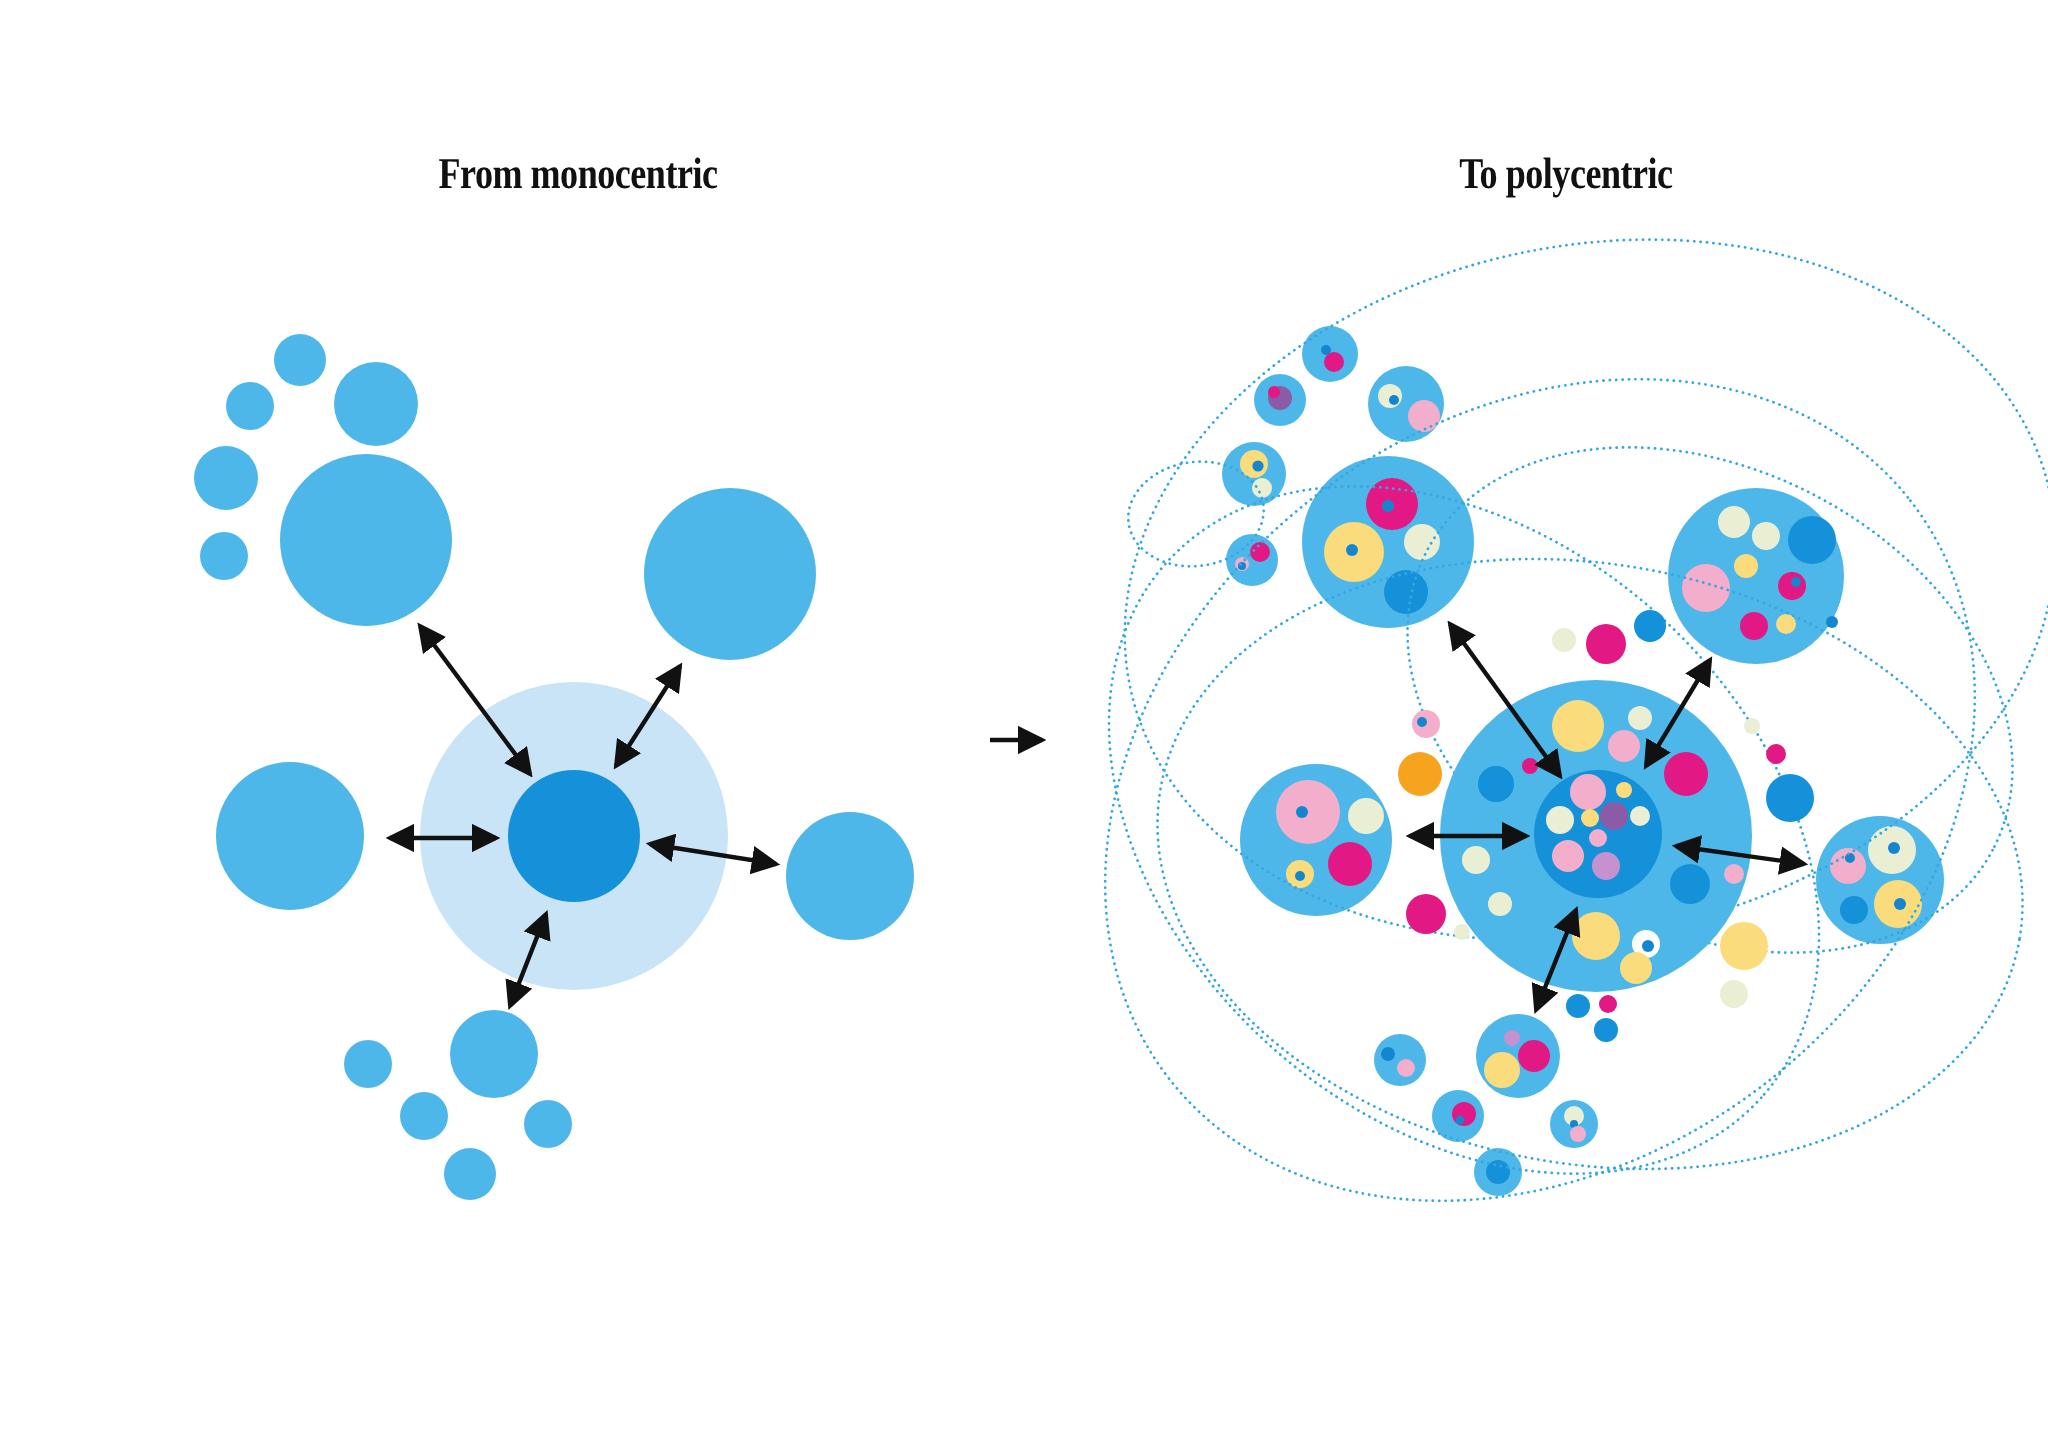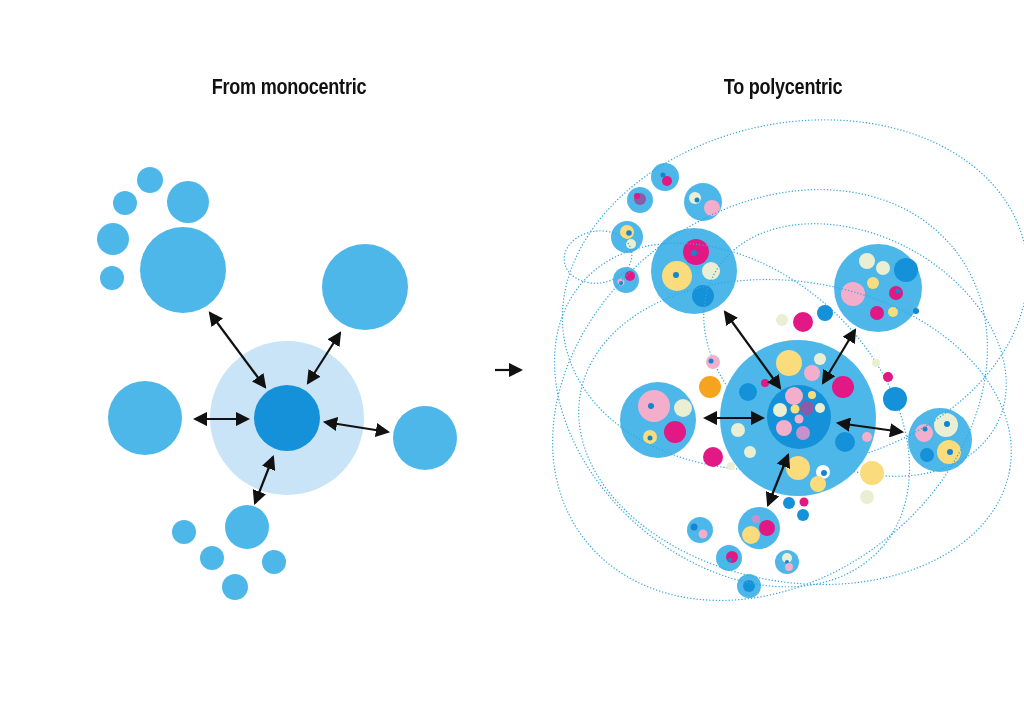--- a/index.html
+++ b/index.html
@@ -1,17 +1,17 @@
 <!DOCTYPE html>
 <html><head>
 <meta charset="utf-8">
 <style>
   html,body{margin:0;padding:0;background:#ffffff;}
   .canvas{position:relative;width:1024px;height:724px;background:#ffffff;overflow:hidden;
-          font-family:Liberation Sans, sans-serif;}
+          font-family:Liberation Serif, serif;}
   .title{position:absolute;top:74px;font-weight:700;font-size:22px;color:#111;
          white-space:nowrap;transform:translateX(-50%) scaleX(.82);letter-spacing:-.3px;}
   .title-left{left:289px;}
   .title-right{left:783px;}
   svg{position:absolute;left:0;top:0;}
 </style>
 </head>
 <body>
 
 <div class="canvas">

